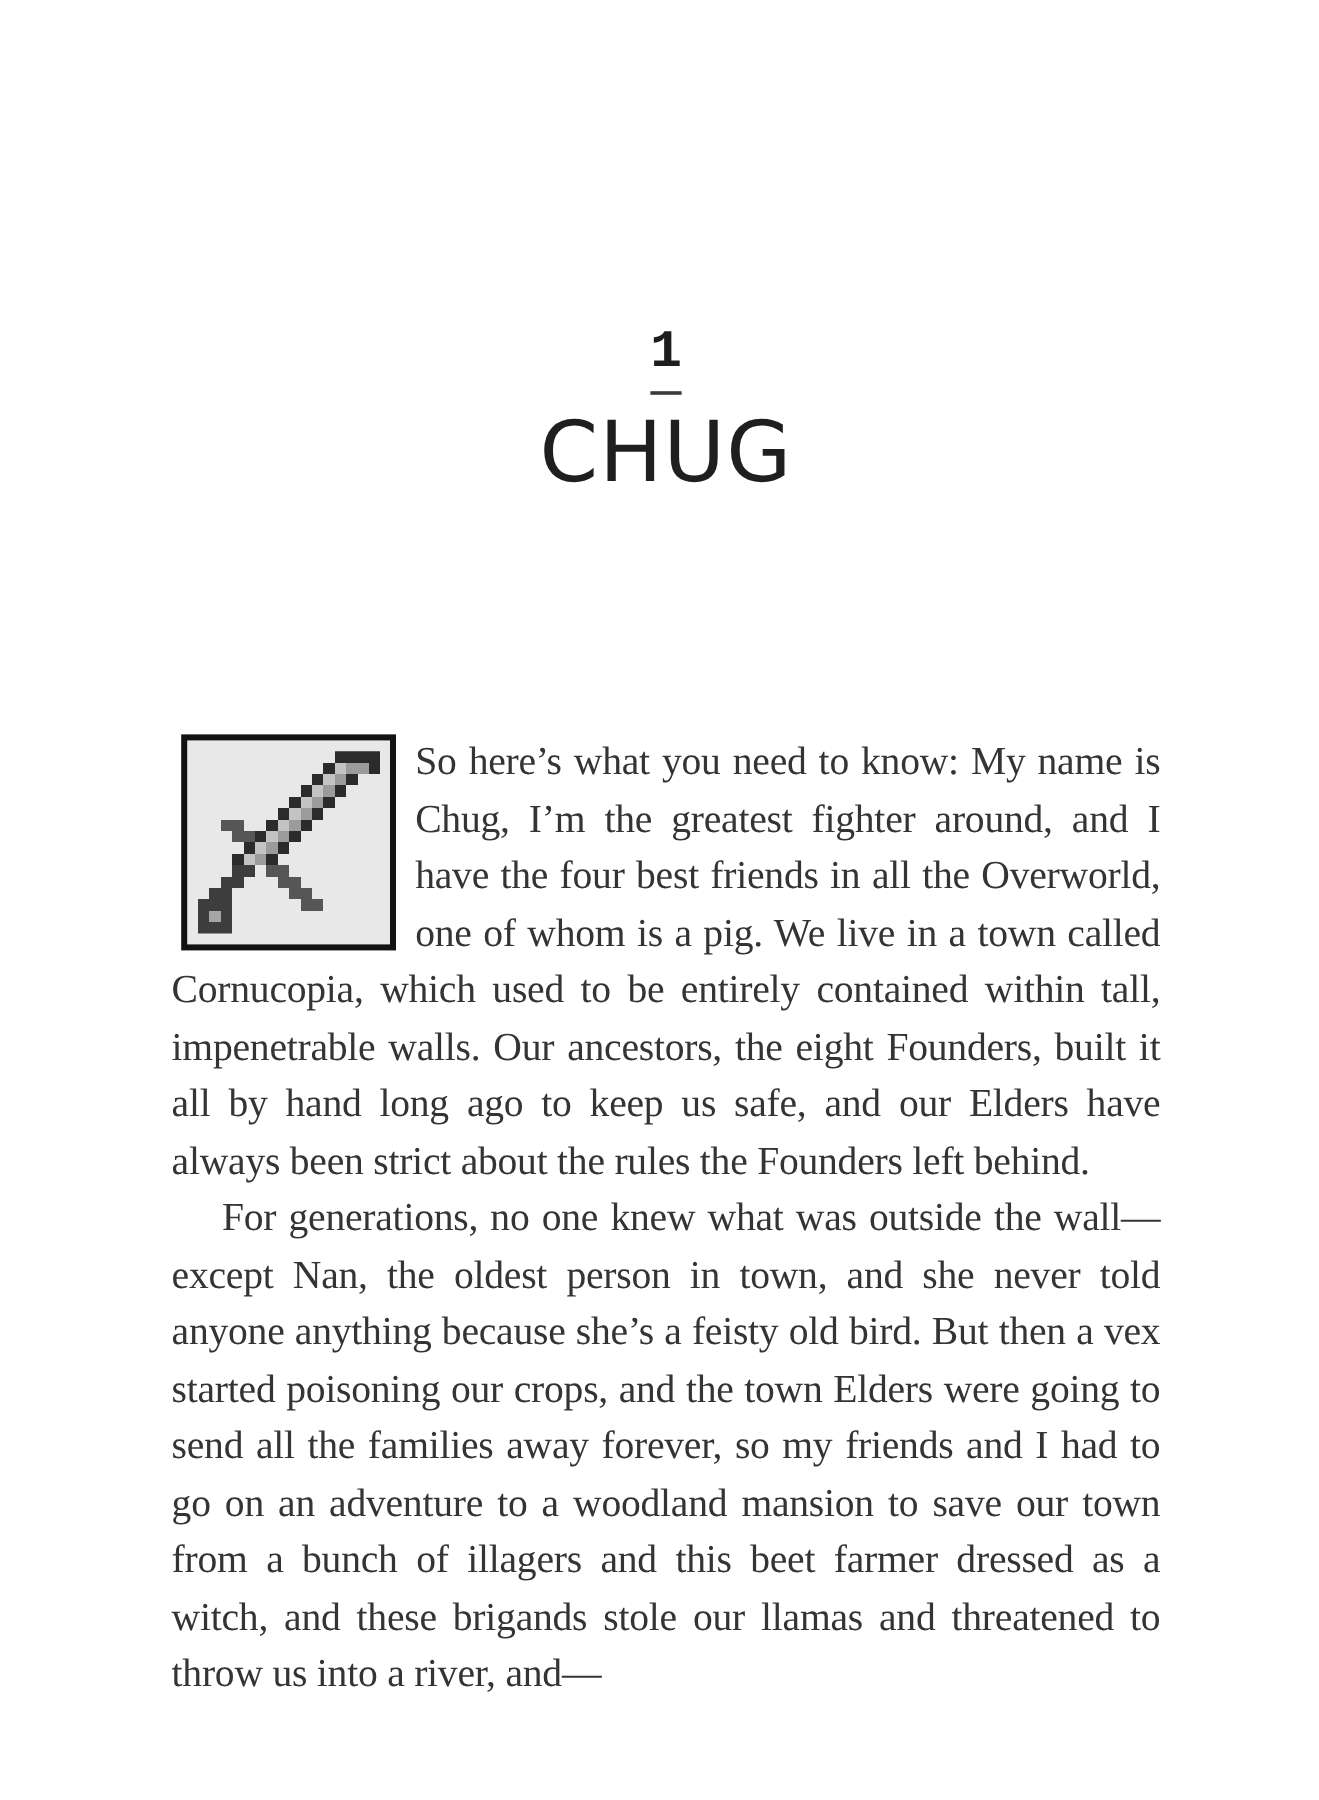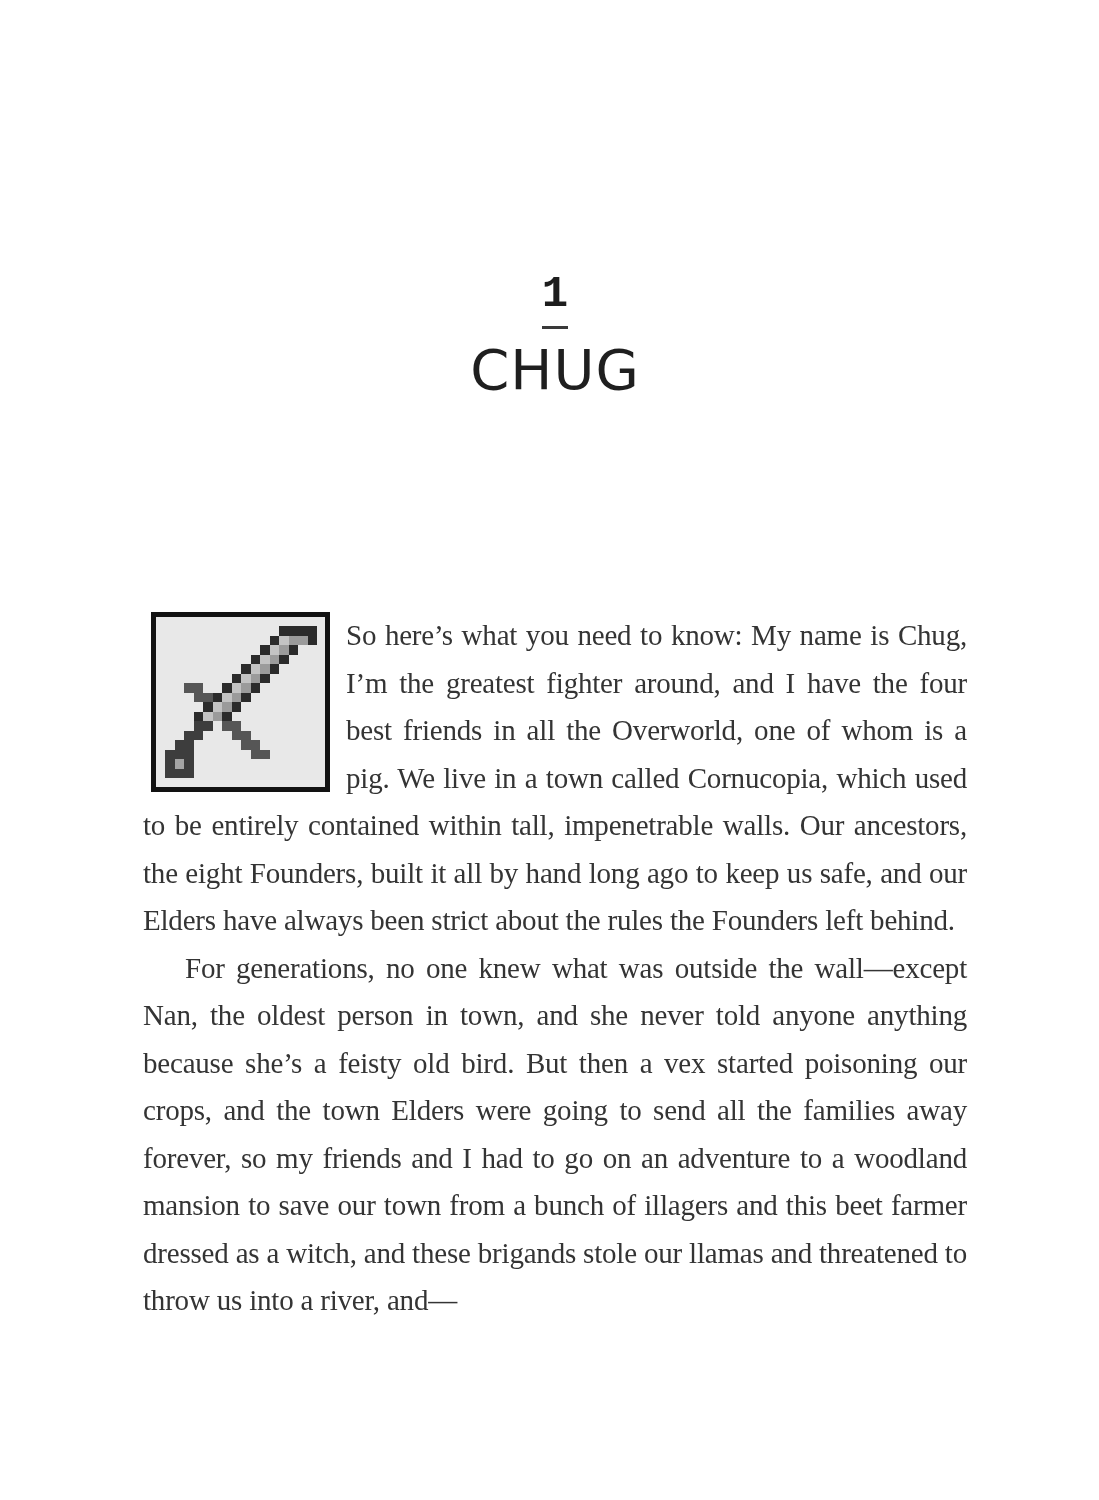--- a/index.html
+++ b/index.html
@@ -34,31 +34,31 @@
     margin: 10px auto 0 auto;
   }
   .chapter-title {
     position: absolute;
     left: 143px;
     top: 342px;
     width: 824px;
     text-align: center;
     font-family: "DejaVu Sans", "Liberation Sans", sans-serif;
     font-weight: 400;
-    font-size: 56px;
+    font-size: 70px;
     line-height: 1;
     letter-spacing: 1px;
     color: #1f1f1f;
   }
   .chapter-body {
     position: absolute;
     left: 143px;
     top: 612px;
     width: 824px;
-    font-size: 29px;
+    font-size: 33px;
     line-height: 47.5px;
     letter-spacing: -0.2px;
     text-align: justify;
     color: #343434;
   }
   .illustration-box {
     float: left;
     width: 179px;
     height: 180px;
     border: 5px solid #121212;

